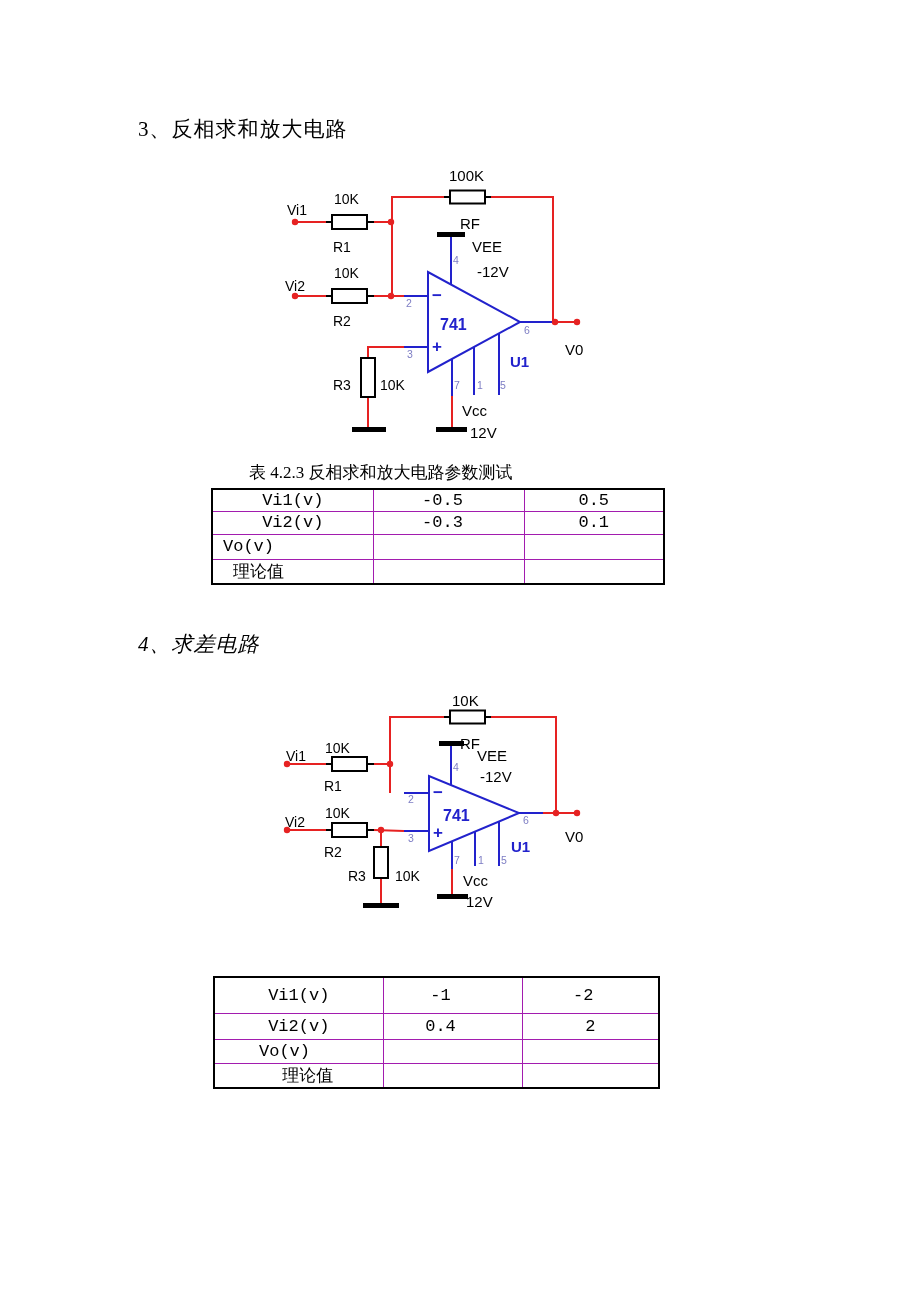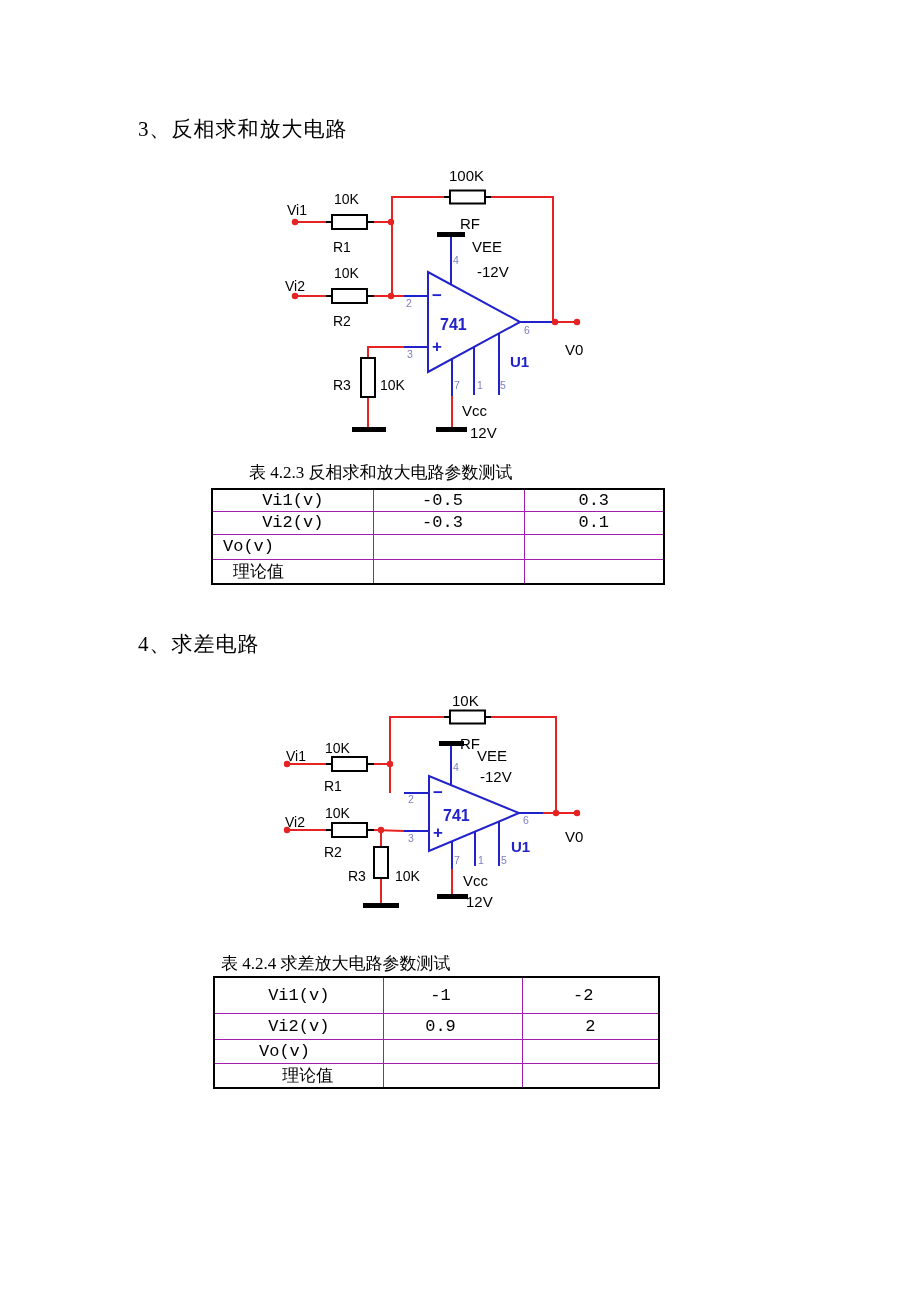--- a/index.html
+++ b/index.html
@@ -113,41 +113,41 @@
   <table class="param" style="left:211px;top:488px;width:452px;">
     <colgroup>
         <col style="width:161px">
         <col style="width:151px">
         <col style="width:140px">
       </colgroup>
     <tbody>
         <tr style="height:22px">
       <td>Vi1(v)</td>
       <td style="padding-right:12px">-0.5</td>
-      <td>0.3</td>
+      <td>0.5</td>
     </tr>
     <tr style="height:23px">
       <td>Vi2(v)</td>
       <td style="padding-right:12px">-0.3</td>
       <td>0.1</td>
     </tr>
     <tr style="height:25px">
       <td style="text-align:left;padding-left:10px">Vo(v)</td>
       <td></td>
       <td></td>
     </tr>
     <tr style="height:25px">
       <td style="text-align:left;padding-left:20px">理论值</td>
       <td></td>
       <td></td>
     </tr>
   </tbody>
     </table>
 
-  <div class="abs heading" style="left:138px;top:630px;">4、求差电路</div>
+  <div class="abs heading" style="left:138px;top:630px;font-style:italic;">4、求差电路</div>
 
   <svg class="abs" style="left:280px;top:685px;" width="320" height="235" viewBox="280 685 320 235">
     <g stroke="#e62222" stroke-width="2" fill="none">
       <polyline points="390,793 390,717 444,717"></polyline>
       <polyline points="491,717 556,717 556,813"></polyline>
       <line x1="287" y1="764" x2="326" y2="764"></line>
       <line x1="374" y1="764" x2="390" y2="764"></line>
       <line x1="287" y1="830" x2="326" y2="830"></line>
       <line x1="374" y1="830" x2="404" y2="831"></line>
       <line x1="381" y1="830" x2="381" y2="847"></line>
@@ -209,37 +209,36 @@
     <text x="433" y="838" class="sign">+</text>
     <text x="408" y="803" class="pinnum">2</text>
     <text x="408" y="842" class="pinnum">3</text>
     <text x="453" y="771" class="pinnum">4</text>
     <text x="523" y="824" class="pinnum">6</text>
     <text x="454" y="864" class="pinnum">7</text>
     <text x="478" y="864" class="pinnum">1</text>
     <text x="501" y="864" class="pinnum">5</text>
   </svg>
 
-  <div class="abs caption" style="left:221px;top:952px;">表 4.2.4 求差放大电路参数测试</div>
 
   <table class="param" style="left:213px;top:976px;width:445px;">
     <colgroup>
         <col style="width:169px">
         <col style="width:139px">
         <col style="width:137px">
       </colgroup>
     <tbody>
         <tr style="height:36px">
       <td>Vi1(v)</td>
       <td style="padding-right:24px">-1</td>
       <td style="padding-right:14px">-2</td>
     </tr>
     <tr style="height:26px">
       <td>Vi2(v)</td>
-      <td style="padding-right:24px">0.9</td>
+      <td style="padding-right:24px">0.4</td>
       <td>2</td>
     </tr>
     <tr style="height:24px">
       <td style="text-align:left;padding-left:44px">Vo(v)</td>
       <td></td>
       <td></td>
     </tr>
     <tr style="height:24px">
       <td style="padding-left:18px">理论值</td>
       <td></td>

